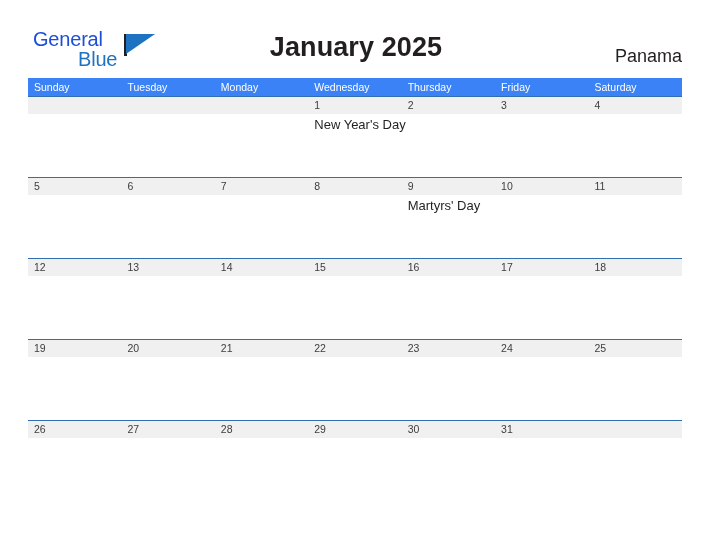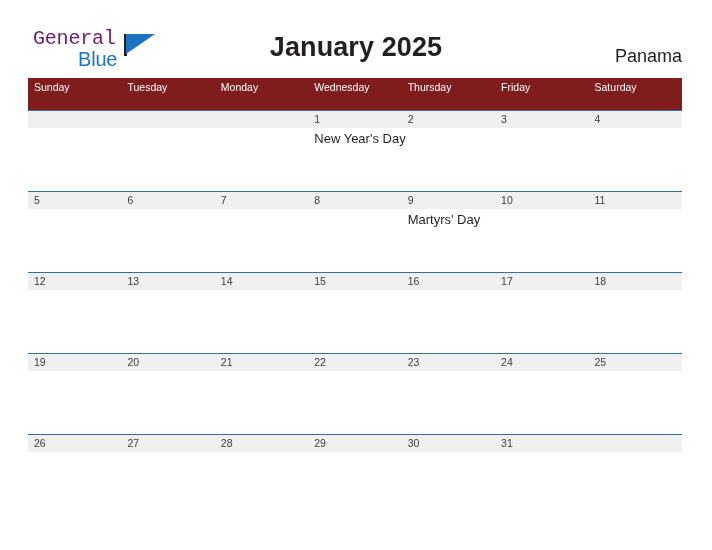--- a/index.html
+++ b/index.html
@@ -36,24 +36,23 @@
     top: 28px;
     width: 130px;
     height: 44px;
   }
   .logo-general {
     position: absolute;
     left: 0;
     top: 0;
     font-size: 20px;
     letter-spacing: -0.2px;
-    color: #701a75;
+    color: #1d4ed8;
     line-height: 22px;
     white-space: nowrap;
-    font-family: Liberation Mono, monospace;
   }
   .logo-blue {
     position: absolute;
     left: 45px;
     top: 20px;
     font-size: 20px;
     letter-spacing: -0.2px;
     color: #1d72c2;
     line-height: 22px;
     white-space: nowrap;
@@ -103,22 +102,22 @@
   .grid {
     position: absolute;
     left: 28px;
     top: 78px;
     width: 654px;
   }
 
   .dow-row {
     display: flex;
     width: 654px;
-    height: 32px;
-    background: #7f1d1d;
+    height: 18px;
+    background: #3b82f6;
   }
   .dow {
     flex: 1 1 0;
     box-sizing: border-box;
     padding-left: 6px;
     font-size: 10.5px;
     color: #ffffff;
     line-height: 18px;
     white-space: nowrap;
     overflow: hidden;

